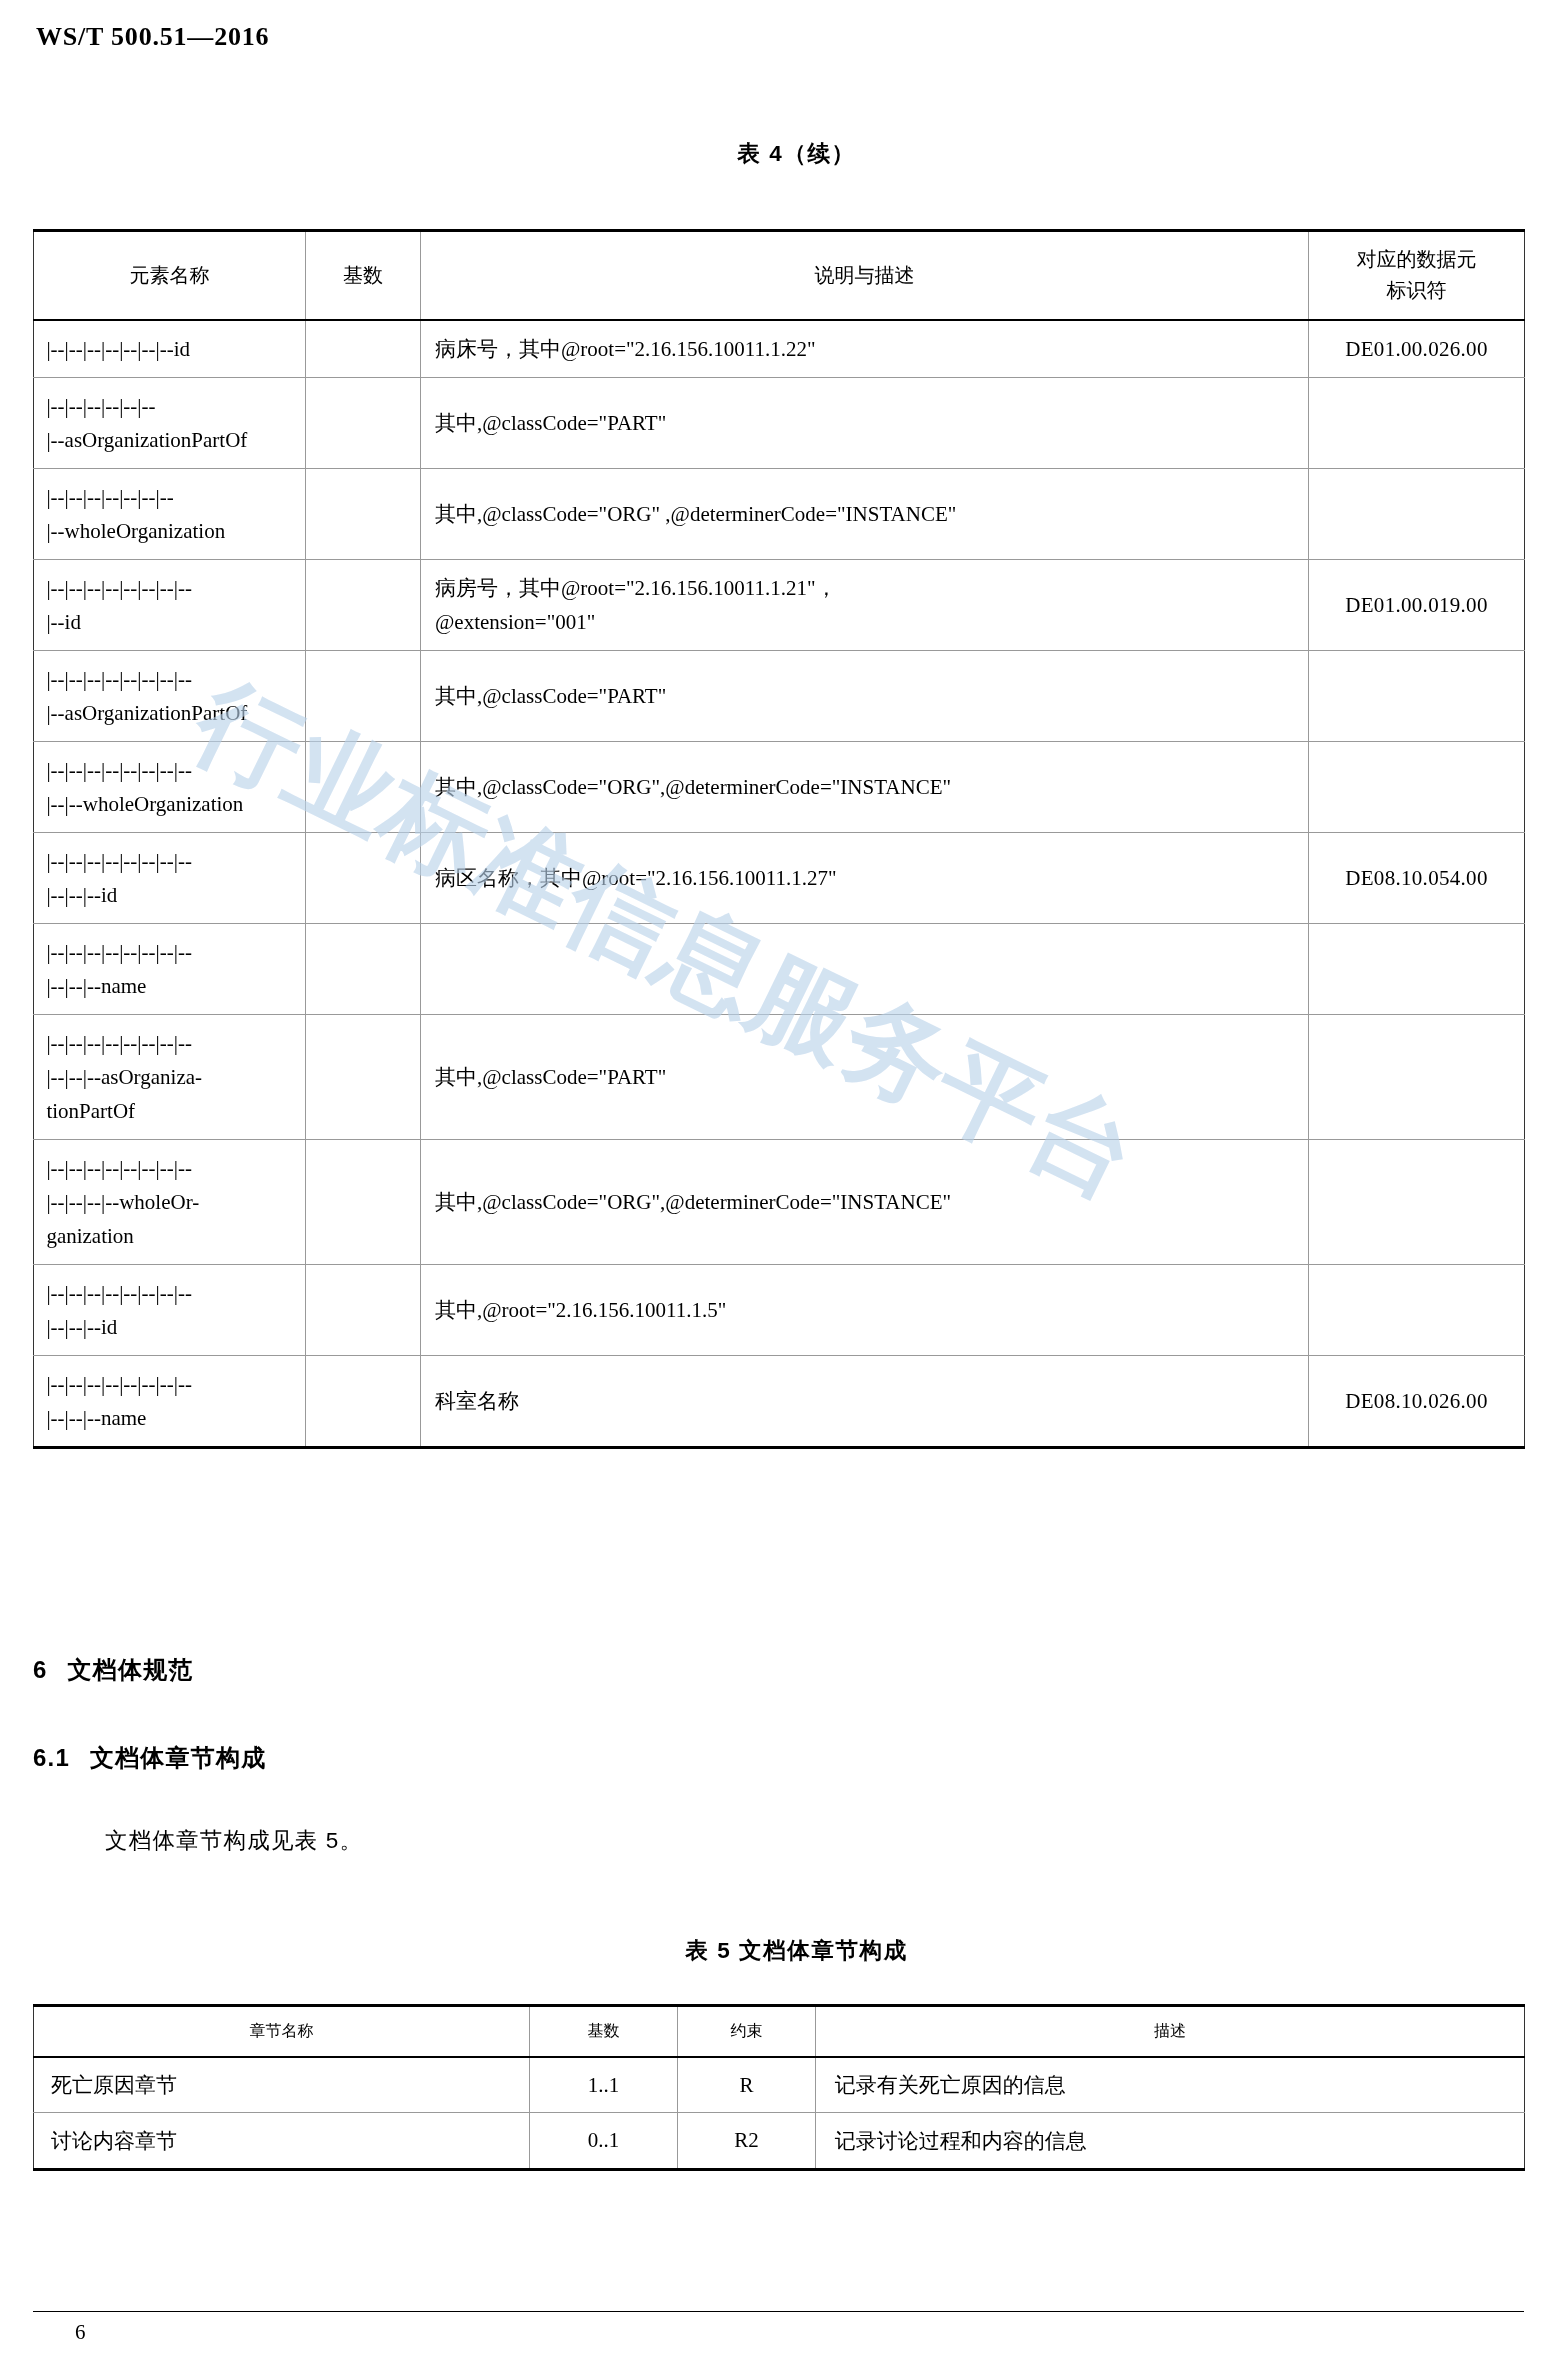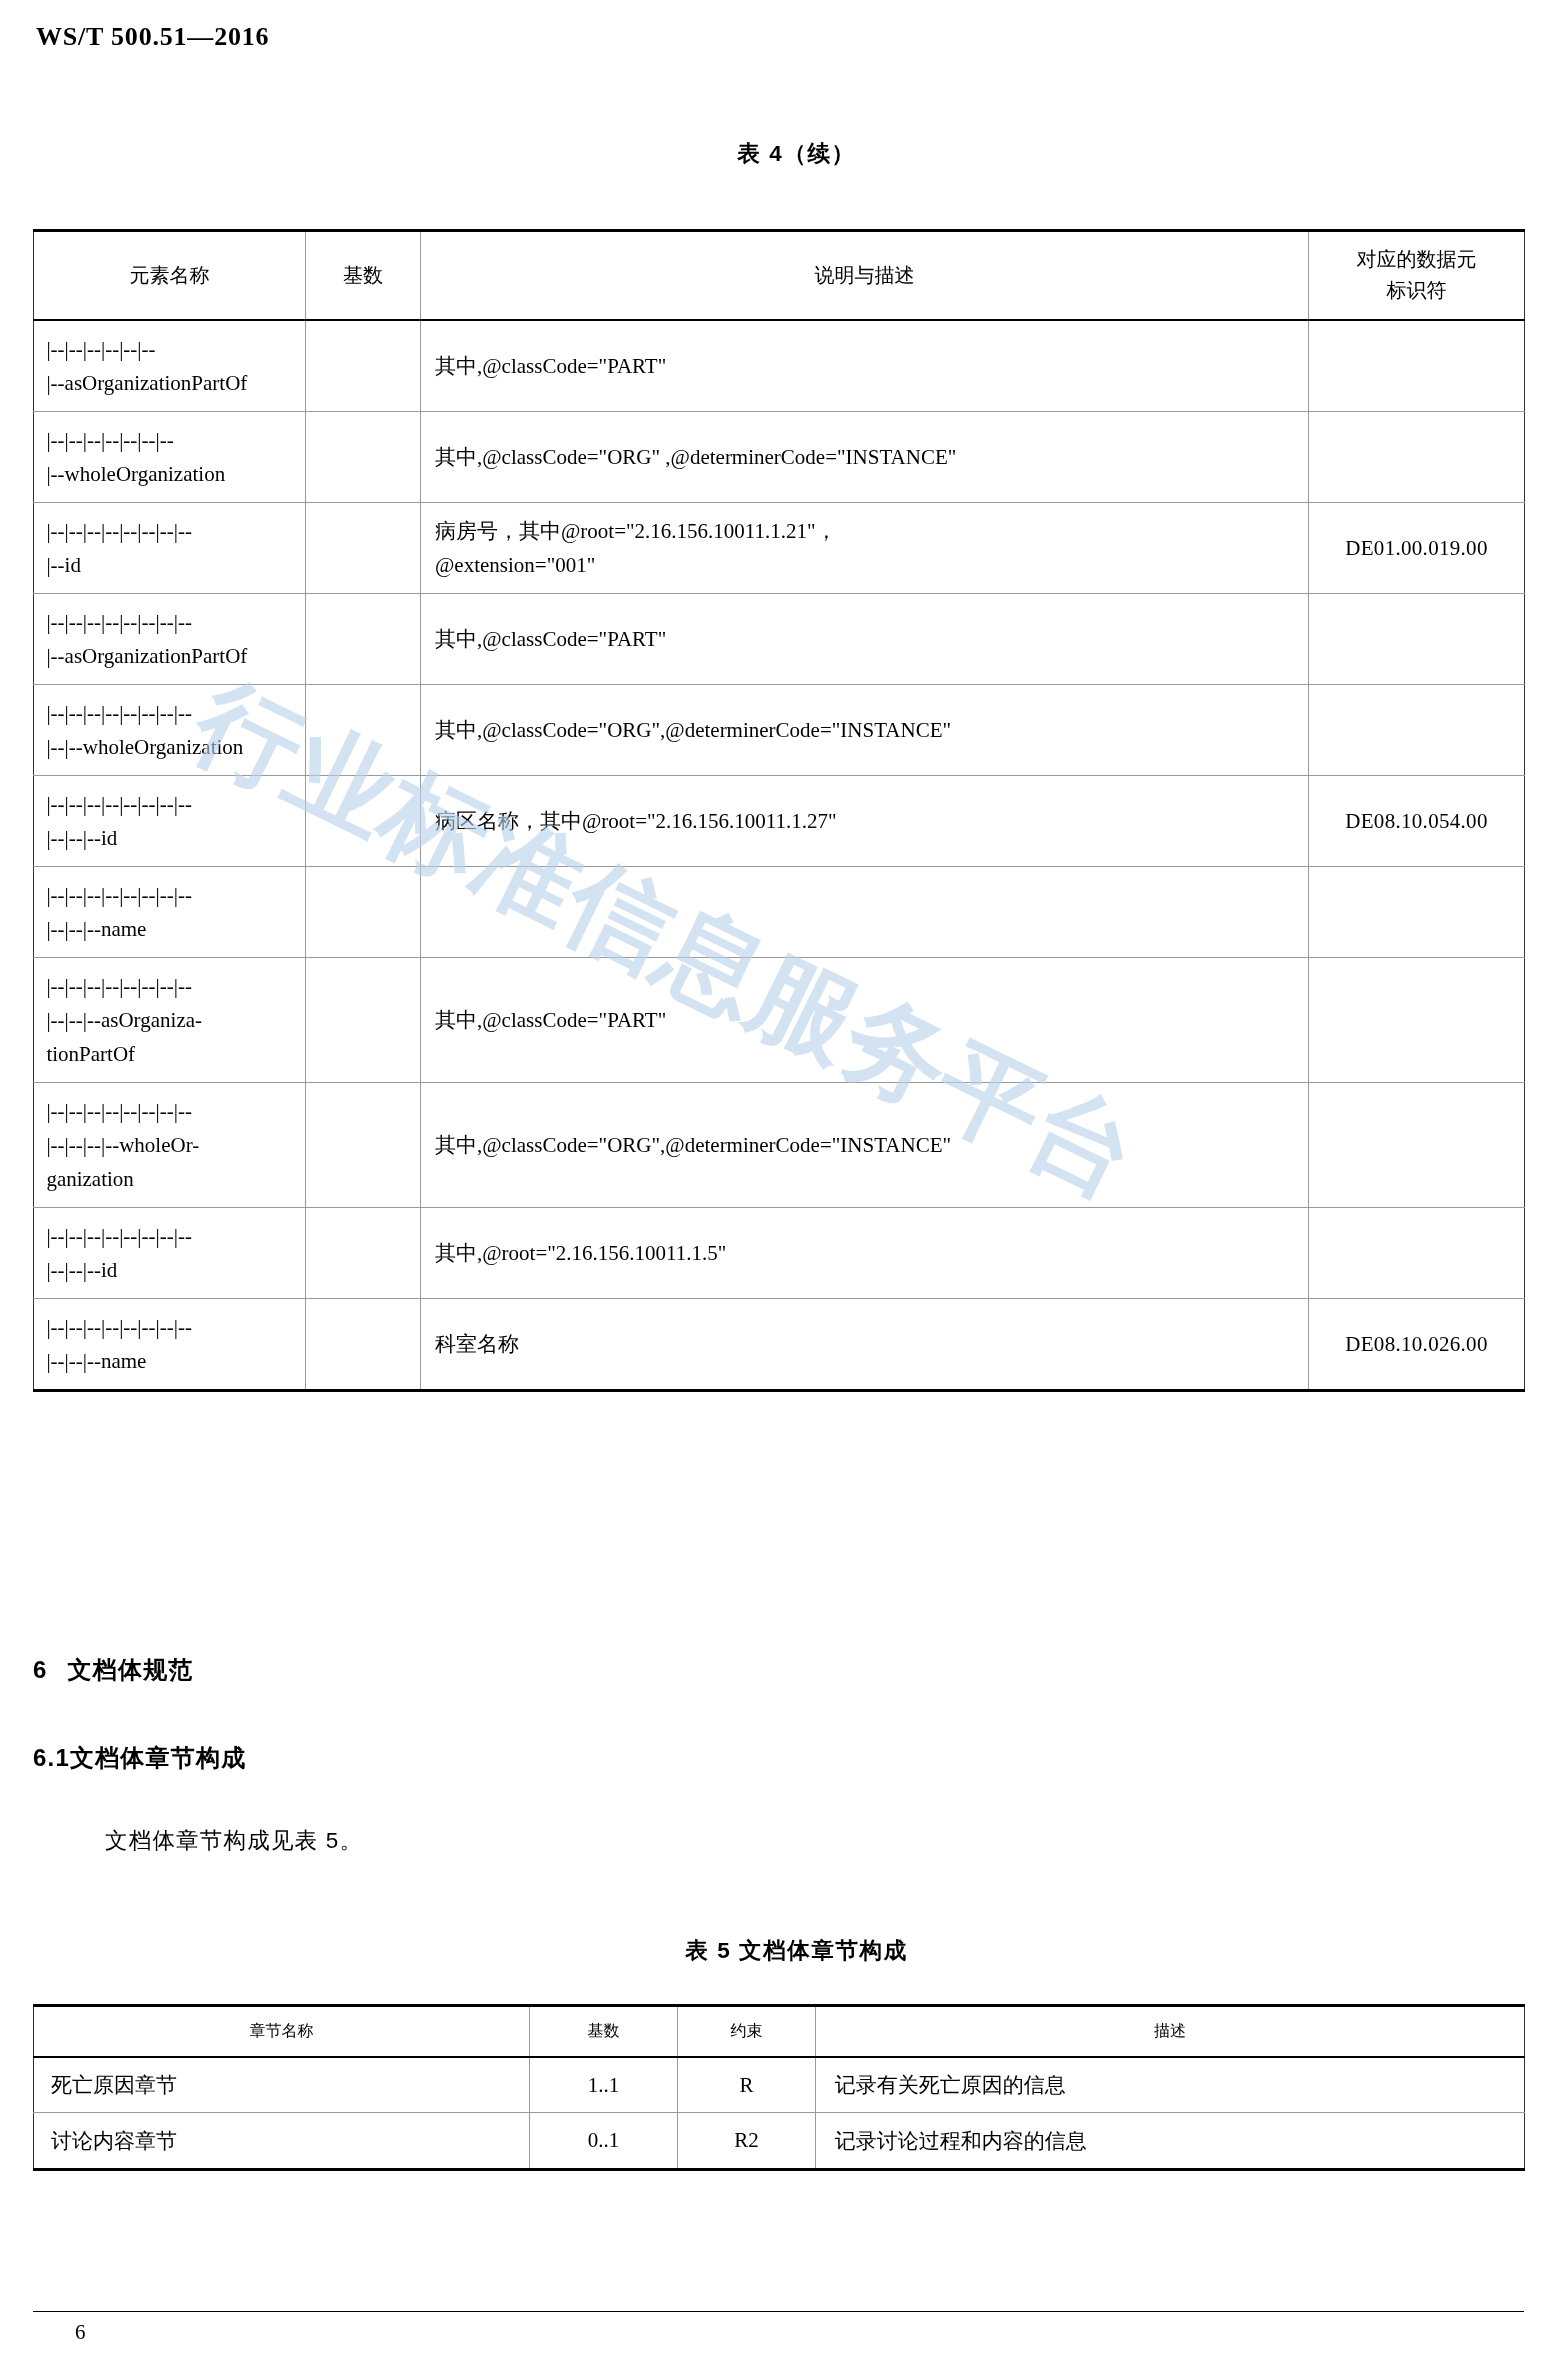--- a/index.html
+++ b/index.html
@@ -118,21 +118,21 @@
   .h2-sec {
     position: absolute;
     left: 33px;
     top: 1742px;
     font-family: "Liberation Sans", "DejaVu Sans", sans-serif;
     font-weight: bold;
     font-size: 24px;
     letter-spacing: 1.2px;
     white-space: nowrap;
   }
-  .h2-sec .num { }
+  .h2-sec .num { margin-right: 20px; }
 
   .body-para {
     position: absolute;
     left: 98px;
     top: 1825px;
     font-family: "Liberation Sans", "DejaVu Sans", sans-serif;
     font-size: 22.5px;
     letter-spacing: 1.2px;
     white-space: nowrap;
     margin-left: 7px;
@@ -239,20 +239,30 @@
         <th>说明与描述</th>
         <th>
           <span class="nm-line">对应的数据元</span>
           <span class="nm-line">标识符</span>
         </th>
       </tr>
     </thead>
     <tbody id="table4-body">
         <tr>
           <td class="c-name">
+            <span class="nm-line">|--|--|--|--|--|--|--id</span>
+          </td>
+          <td class="c-card"></td>
+          <td class="c-desc">
+            <span class="desc-line">病床号，其中@root="2.16.156.10011.1.22"</span>
+          </td>
+          <td class="c-de">DE01.00.026.00</td>
+        </tr>
+        <tr>
+          <td class="c-name">
             <span class="nm-line">|--|--|--|--|--|--</span>
             <span class="nm-line">|--asOrganizationPartOf</span>
           </td>
           <td class="c-card"></td>
           <td class="c-desc">
             <span class="desc-line">其中,@classCode="PART"</span>
           </td>
           <td class="c-de"></td>
         </tr>
         <tr>

